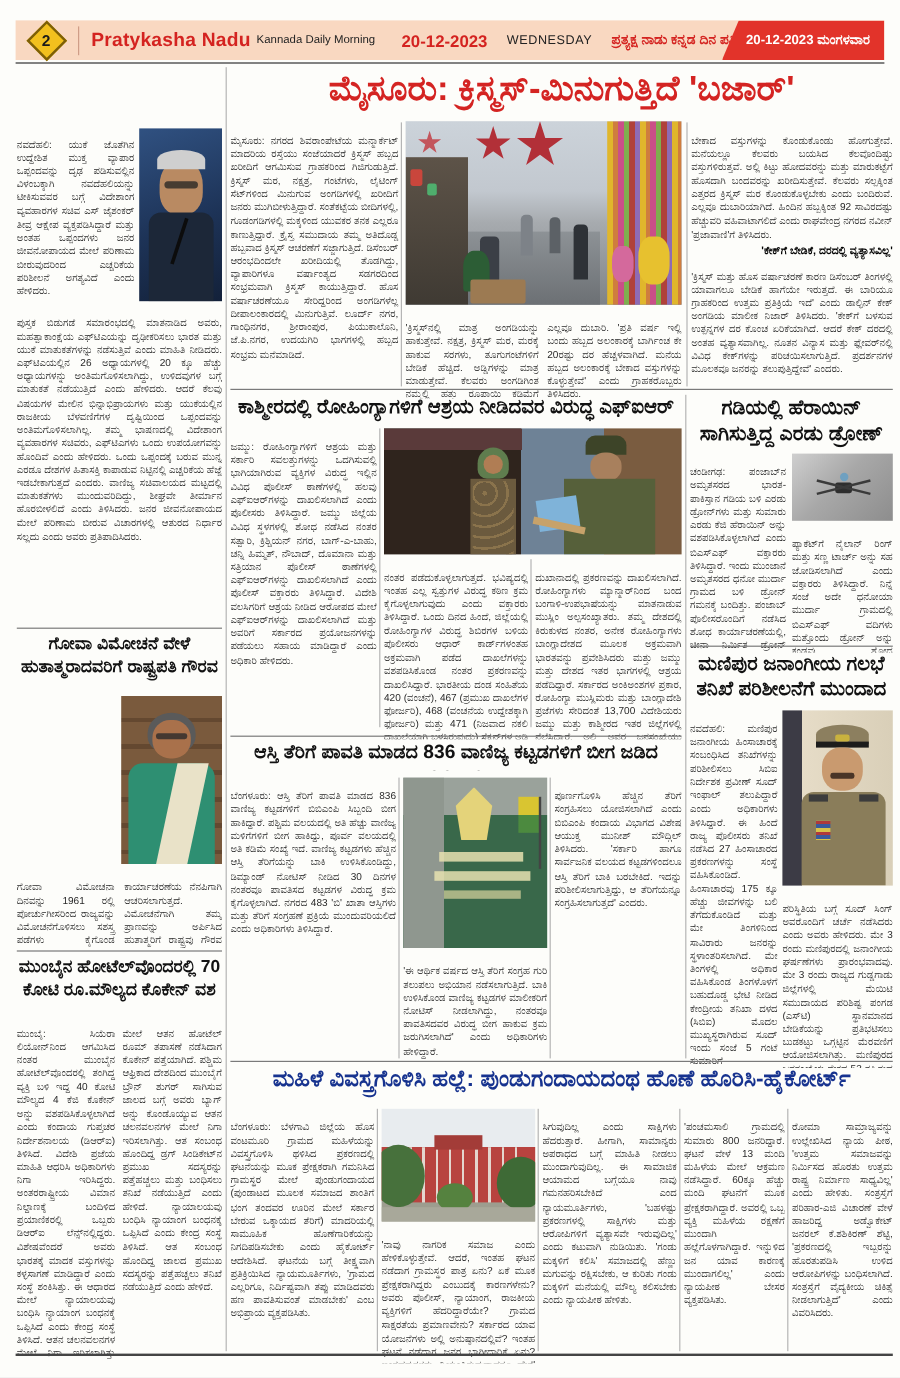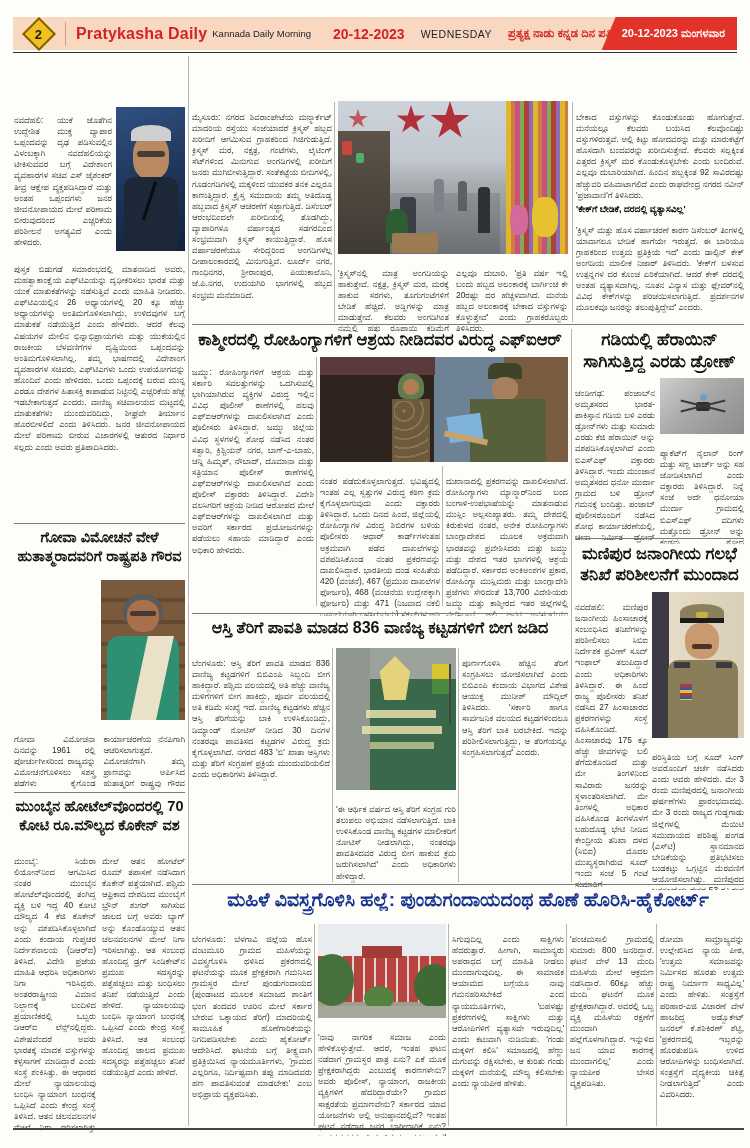--- a/index.html
+++ b/index.html
@@ -25,21 +25,21 @@
   .hrule{position:absolute;height:1px;background:#7a7a7a;}
   .hrule.thick{height:2px;background:#444;}
   .vrule{position:absolute;width:1px;background:#b5b5b5;}
   
   .hl{position:absolute;font-weight:bold;color:#121212;text-align:center;line-height:1.28;overflow:hidden;}
   .hl.red{color:#d42422;}
   .hl.blue{color:#17338f;}
   
   .col{position:absolute;font-size:8.4px;line-height:1.32;text-align:justify;color:#2a2a2a;overflow:hidden;margin-top:10px;}
   .col2c{column-count:2;column-gap:8px;}
-  .subhead{font-weight:bold;font-size:9px;text-align:left;margin:3px 0;}
+  .subhead{font-weight:bold;font-size:9px;text-align:right;margin:3px 0;}
   
   .photo{position:absolute;overflow:hidden;background:#888;}
   .ph-el{position:absolute;}
   
   .ph-jai{background:linear-gradient(160deg,#305181 0%,#1d3357 55%,#13213a 100%);}
   
   .ph-murmu{background:repeating-linear-gradient(180deg,#7a5a3d 0 18px,#644830 18px 22px);}
   
   .ph-drone{background:linear-gradient(135deg,#cfcfcf 0%,#a8a8a8 45%,#8d8d8d 100%);}
   
@@ -63,21 +63,21 @@
 
 <div class="page">
 
   <div class="abs masthead">
     <div class="logo-wrap">
       <div class="logo-diamond">
         <span>2</span>
       </div>
     </div>
     <div class="mast-div"></div>
-    <span class="paper-name">Pratykasha Daily</span>
+    <span class="paper-name">Pratykasha Nadu</span>
     <span class="paper-sub">Kannada Daily Morning</span>
     <span class="mast-date">20-12-2023</span>
     <span class="mast-day">WEDNESDAY</span>
     <span class="mast-kn">ಪ್ರತ್ಯಕ್ಷ ನಾಡು ಕನ್ನಡ ದಿನ ಪತ್ರಿಕೆ</span>
     <div class="datebox">20-12-2023 ಮಂಗಳವಾರ</div>
   </div>
   <div class="hrule" style="left:13px;top:52px;width:724px;background:#333;"></div>
 
   <div class="col" style="left:14px;top:105px;width:98px;height:146px;">ನವದೆಹಲಿ: ಯುಕೆ ಜೊತೆಗಿನ ಉದ್ದೇಶಿತ ಮುಕ್ತ ವ್ಯಾಪಾರ ಒಪ್ಪಂದವನ್ನು ದೃಢ ಪಡಿಸುವಲ್ಲಿನ ವಿಳಂಬಕ್ಕಾಗಿ ನವದೆಹಲಿಯನ್ನು ಟೀಕಿಸುವವರ ಬಗ್ಗೆ ವಿದೇಶಾಂಗ ವ್ಯವಹಾರಗಳ ಸಚಿವ ಎಸ್ ಜೈಶಂಕರ್ ತೀವ್ರ ಆಕ್ಷೇಪ ವ್ಯಕ್ತಪಡಿಸಿದ್ದಾರೆ ಮತ್ತು ಅಂತಹ ಒಪ್ಪಂದಗಳು ಜನರ ಜೀವನೋಪಾಯದ ಮೇಲೆ ಪರಿಣಾಮ ಬೀರುವುದರಿಂದ ಎಚ್ಚರಿಕೆಯ ಪರಿಶೀಲನೆ ಅಗತ್ಯವಿದೆ ಎಂದು ಹೇಳಿದರು.</div>
   <div class="photo ph-jai" style="left:116px;top:107px;width:69px;height:144px;">
@@ -100,20 +100,21 @@
   </div>
   <div class="col col2c" style="left:14px;top:724px;width:171px;height:64px;">ಗೋವಾ ವಿಮೋಚನಾ ದಿನವನ್ನು 1961 ರಲ್ಲಿ ಪೋರ್ಚುಗೀಸರಿಂದ ರಾಜ್ಯವನ್ನು ವಿಮೋಚನೆಗೊಳಿಸಲು ಸಶಸ್ತ್ರ ಪಡೆಗಳು ಕೈಗೊಂಡ ಕಾರ್ಯಾಚರಣೆಯ ನೆನಪಿಗಾಗಿ ಆಚರಿಸಲಾಗುತ್ತದೆ. ವಿಮೋಚನೆಗಾಗಿ ತಮ್ಮ ಪ್ರಾಣವನ್ನು ಅರ್ಪಿಸಿದ ಹುತಾತ್ಮರಿಗೆ ರಾಷ್ಟ್ರವು ಗೌರವ ಸಲ್ಲಿಸುತ್ತದೆ. ಅವರ ಮಾದರಿ ಧೈರ್ಯ ಮತ್ತು ತ್ಯಾಗವು ದೇಶದ ಜನರಿಗೆ ಸದಾ ಸ್ಫೂರ್ತಿಯಾಗಿದೆ ಎಂದು ರಾಷ್ಟ್ರಪತಿ ಹೇಳಿದ್ದಾರೆ.</div>
 
   <div class="hrule" style="left:14px;top:792px;width:171px;"></div>
   <div class="hl" style="left:14px;top:797px;width:171px;height:44px;font-size:14.5px;">ಮುಂಬೈನ ಹೋಟೆಲ್‌ವೊಂದರಲ್ಲಿ 70 ಕೋಟಿ ರೂ.ಮೌಲ್ಯದ ಕೊಕೇನ್ ವಶ</div>
   <div class="col" style="left:14px;top:846px;width:82px;height:278px;">ಮುಂಬೈ: ಸಿಯೆರಾ ಲಿಯೋನ್‌ನಿಂದ ಆಗಮಿಸಿದ ನಂತರ ಮುಂಬೈನ ಹೋಟೆಲ್‌ವೊಂದರಲ್ಲಿ ತಂಗಿದ್ದ ವ್ಯಕ್ತಿ ಬಳಿ ಇದ್ದ 40 ಕೋಟಿ ಮೌಲ್ಯದ 4 ಕೆಜಿ ಕೊಕೇನ್ ಅನ್ನು ವಶಪಡಿಸಿಕೊಳ್ಳಲಾಗಿದೆ ಎಂದು ಕಂದಾಯ ಗುಪ್ತಚರ ನಿರ್ದೇಶನಾಲಯ (ಡಿಆರ್‌ಐ) ತಿಳಿಸಿದೆ. ವಿದೇಶಿ ಪ್ರಜೆಯ ಮಾಹಿತಿ ಆಧರಿಸಿ ಅಧಿಕಾರಿಗಳು ನಿಗಾ ಇರಿಸಿದ್ದರು. ಅಂತರರಾಷ್ಟ್ರೀಯ ವಿಮಾನ ನಿಲ್ದಾಣಕ್ಕೆ ಬಂದಿಳಿದ ಪ್ರಯಾಣಿಕರಲ್ಲಿ ಒಬ್ಬರು ಡಿಆರ್‌ಐ ಲೆನ್ಸ್‌ನಲ್ಲಿದ್ದರು. ವಿಶೇಷವೆಂದರೆ ಅವರು ಭಾರತಕ್ಕೆ ಮಾದಕ ವಸ್ತುಗಳನ್ನು ಕಳ್ಳಸಾಗಣೆ ಮಾಡಿದ್ದಾರೆ ಎಂದು ಸಂಸ್ಥೆ ಶಂಕಿಸಿತ್ತು. ಈ ಆಧಾರದ ಮೇಲೆ ನ್ಯಾಯಾಲಯವು ಬಂಧಿಸಿ ನ್ಯಾಯಾಂಗ ಬಂಧನಕ್ಕೆ ಒಪ್ಪಿಸಿದೆ ಎಂದು ಕೇಂದ್ರ ಸಂಸ್ಥೆ ತಿಳಿಸಿದೆ. ಆತನ ಚಲನವಲನಗಳ ಮೇಲೆ ನಿಗಾ ಇರಿಸಲಾಗಿತ್ತು ಎಂದು ಅಧಿಕಾರಿಗಳು ಹೇಳಿದ್ದಾರೆ.</div>
   <div class="col" style="left:102px;top:846px;width:83px;height:278px;">ಮೇಲೆ ಆತನ ಹೋಟೆಲ್ ರೂಮ್ ತಪಾಸಣೆ ನಡೆಸಿದಾಗ ಕೊಕೇನ್ ಪತ್ತೆಯಾಗಿದೆ. ಪಶ್ಚಿಮ ಆಫ್ರಿಕಾದ ದೇಶದಿಂದ ಮುಂಬೈಗೆ ಬ್ರೌನ್ ಶುಗರ್ ಸಾಗಿಸುವ ಜಾಲದ ಬಗ್ಗೆ ಅವರು ಬ್ಯಾಗ್ ಅನ್ನು ಕೊಂಡೊಯ್ಯುವ ಆತನ ಚಲನವಲನಗಳ ಮೇಲೆ ನಿಗಾ ಇರಿಸಲಾಗಿತ್ತು. ಆತ ಸಂಬಂಧ ಹೊಂದಿದ್ದ ಡ್ರಗ್ ಸಿಂಡಿಕೇಟ್‌ನ ಪ್ರಮುಖ ಸದಸ್ಯರನ್ನು ಪತ್ತೆಹಚ್ಚಲು ಮತ್ತು ಬಂಧಿಸಲು ತನಿಖೆ ನಡೆಯುತ್ತಿದೆ ಎಂದು ಹೇಳಿದೆ. ನ್ಯಾಯಾಲಯವು ಬಂಧಿಸಿ ನ್ಯಾಯಾಂಗ ಬಂಧನಕ್ಕೆ ಒಪ್ಪಿಸಿದೆ ಎಂದು ಕೇಂದ್ರ ಸಂಸ್ಥೆ ತಿಳಿಸಿದೆ. ಆತ ಸಂಬಂಧ ಹೊಂದಿದ್ದ ಜಾಲದ ಪ್ರಮುಖ ಸದಸ್ಯರನ್ನು ಪತ್ತೆಹಚ್ಚಲು ತನಿಖೆ ನಡೆಯುತ್ತಿದೆ ಎಂದು ಹೇಳಿದೆ.</div>
 
   <div class="vrule" style="left:188px;top:56px;height:1070px;"></div>
 
+  <div class="hl red" style="left:192px;top:56px;width:552px;height:42px;font-size:29px;">ಮೈಸೂರು: ಕ್ರಿಸ್ಮಸ್-ಮಿನುಗುತ್ತಿದೆ 'ಬಜಾರ್'</div>
 
   <div class="col" style="left:192px;top:102px;width:140px;height:220px;">ಮೈಸೂರು: ನಗರದ ಶಿವರಾಂಪೇಟೆಯ ಮನ್ಮಾರ್ಕೆಟ್ ಮಾದರಿಯ ರಸ್ತೆಯು ಸಂಜೆಯಾದರೆ ಕ್ರಿಸ್ಮಸ್ ಹಬ್ಬದ ಖರೀದಿಗೆ ಆಗಮಿಸುವ ಗ್ರಾಹಕರಿಂದ ಗಿಜಿಗುಡುತ್ತಿದೆ. ಕ್ರಿಸ್ಮಸ್ ಮರ, ನಕ್ಷತ್ರ, ಗಂಟೆಗಳು, ಲೈಟಿಂಗ್ ಸೆಟ್‌ಗಳಿಂದ ಮಿನುಗುವ ಅಂಗಡಿಗಳಲ್ಲಿ ಖರೀದಿಗೆ ಜನರು ಮುಗಿಬೀಳುತ್ತಿದ್ದಾರೆ. ಸಂತೆಕಟ್ಟೆಯ ಬೀದಿಗಳಲ್ಲಿ, ಗೂಡಂಗಡಿಗಳಲ್ಲಿ ಮಕ್ಕಳಿಂದ ಯುವಕರ ತನಕ ಎಲ್ಲರೂ ಕಾಣುತ್ತಿದ್ದಾರೆ. ಕ್ರೈಸ್ತ ಸಮುದಾಯ ತಮ್ಮ ಅತಿದೊಡ್ಡ ಹಬ್ಬವಾದ ಕ್ರಿಸ್ಮಸ್ ಆಚರಣೆಗೆ ಸಜ್ಜಾಗುತ್ತಿದೆ. ಡಿಸೆಂಬರ್ ಆರಂಭದಿಂದಲೇ ಖರೀದಿಯಲ್ಲಿ ತೊಡಗಿದ್ದು, ವ್ಯಾಪಾರಿಗಳೂ ವರ್ಷಾಂತ್ಯದ ಸಡಗರದಿಂದ ಸಂಭ್ರಮವಾಗಿ ಕ್ರಿಸ್ಮಸ್ ಕಾಯುತ್ತಿದ್ದಾರೆ. ಹೊಸ ವರ್ಷಾಚರಣೆಯೂ ಸೇರಿದ್ದರಿಂದ ಅಂಗಡಿಗಳೆಲ್ಲ ದೀಪಾಲಂಕಾರದಲ್ಲಿ ಮಿನುಗುತ್ತಿವೆ. ಲೂರ್ದ್ ನಗರ, ಗಾಂಧಿನಗರ, ಶ್ರೀರಾಂಪುರ, ಪಿಯುಕಾಲೊನಿ, ಜೆ.ಪಿ.ನಗರ, ಉದಯಗಿರಿ ಭಾಗಗಳಲ್ಲಿ ಹಬ್ಬದ ಸಂಭ್ರಮ ಮನೆಮಾಡಿದೆ.</div>
   <div class="photo ph-market" style="left:338px;top:101px;width:230px;height:153px;">
     <div class="star" style="left:58px;top:4px;width:30px;height:30px;"></div>
     <div class="star" style="left:92px;top:0px;width:40px;height:40px;"></div>
     <div class="star" style="left:10px;top:8px;width:20px;height:20px;background:#c3555c;"></div>
     <div class="ph-el" style="left:0;top:30px;width:52px;height:123px;background:linear-gradient(180deg,#5d5348,#3f3a33);"></div>
     <div class="ph-el" style="left:4px;top:40px;width:10px;height:14px;background:#c9463c;border-radius:2px;"></div>
     <div class="ph-el" style="left:18px;top:52px;width:8px;height:10px;background:#4fae6d;border-radius:2px;"></div>
     <div class="ph-el" style="left:52px;top:92px;width:110px;height:61px;background:linear-gradient(180deg,#8d9296,#6c7074);"></div>

